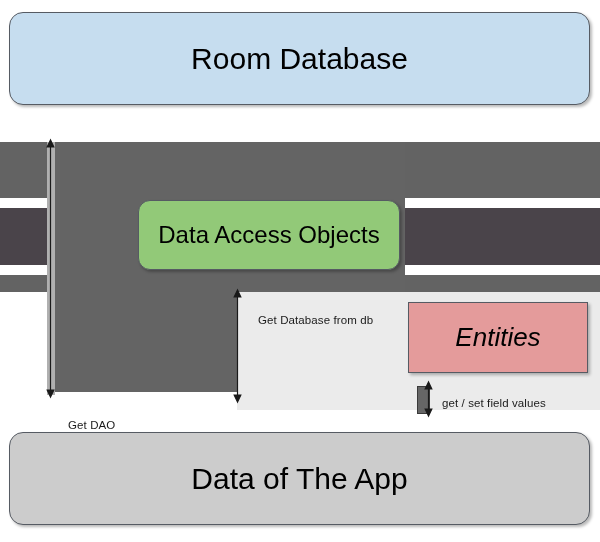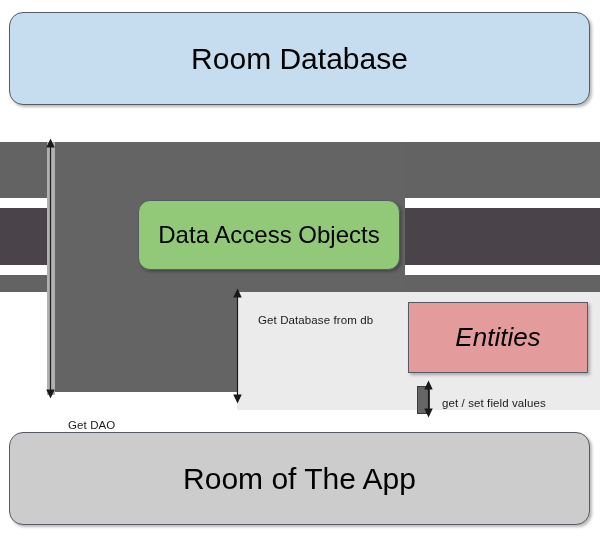--- a/index.html
+++ b/index.html
@@ -121,21 +121,21 @@
 
   <div class="node node-dao" style="left:138px; top:200px; width:262px; height:70px;">
     <span>Data Access Objects</span>
   </div>
 
   <div class="node node-entities" style="left:408px; top:302px; width:180px; height:71px;">
     <span>Entities</span>
   </div>
 
   <div class="node node-app" style="left:9px; top:432px; width:581px; height:93px;">
-    <span>Room of The App</span>
+    <span>Data of The App</span>
   </div>
 
   <svg class="arrow-v" style="left:44px; top:138px;" width="13" height="262" viewBox="0 0 13 262">
     <line x1="6.5" y1="8" x2="6.5" y2="253"></line>
     <polygon points="6.5,2 3.2,9 9.8,9"></polygon>
     <polygon points="6.5,259 3.2,252 9.8,252"></polygon>
   </svg>
   <div class="edge-label" style="left:68px; top:378px;margin-top:40px;">Get DAO</div>
 
   <svg class="arrow-v" style="left:231px; top:288px;" width="13" height="116" viewBox="0 0 13 116">

